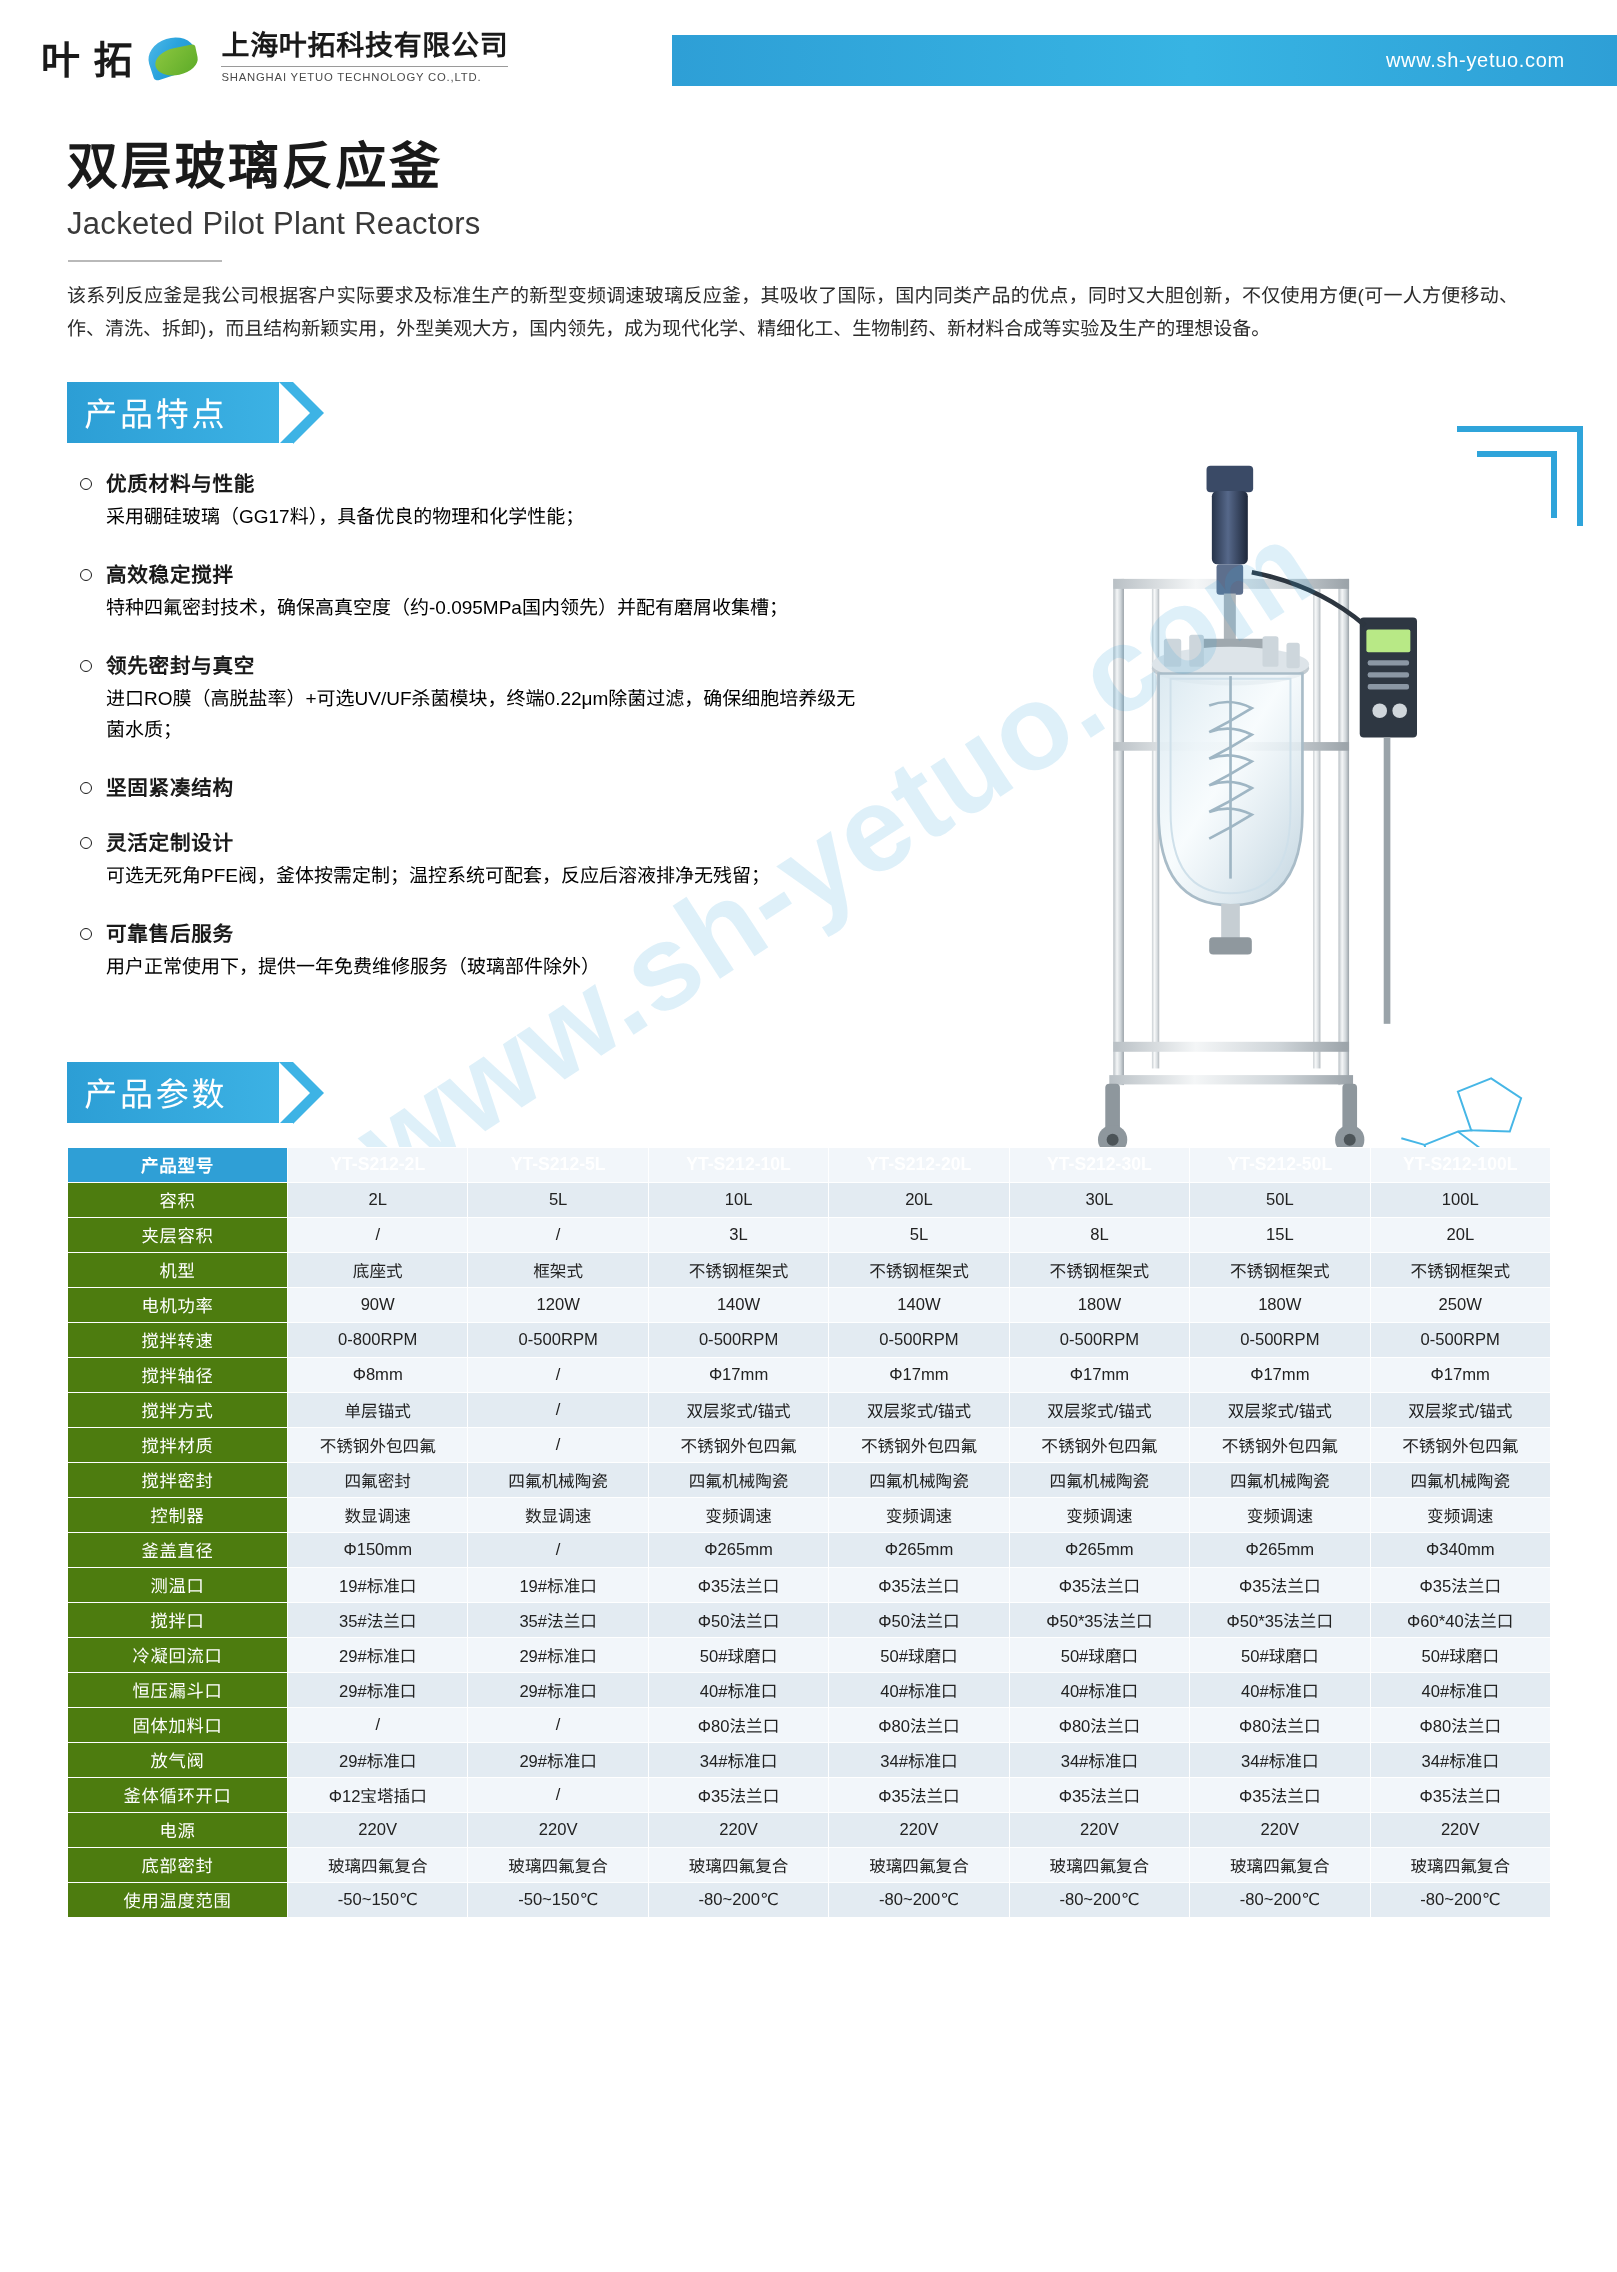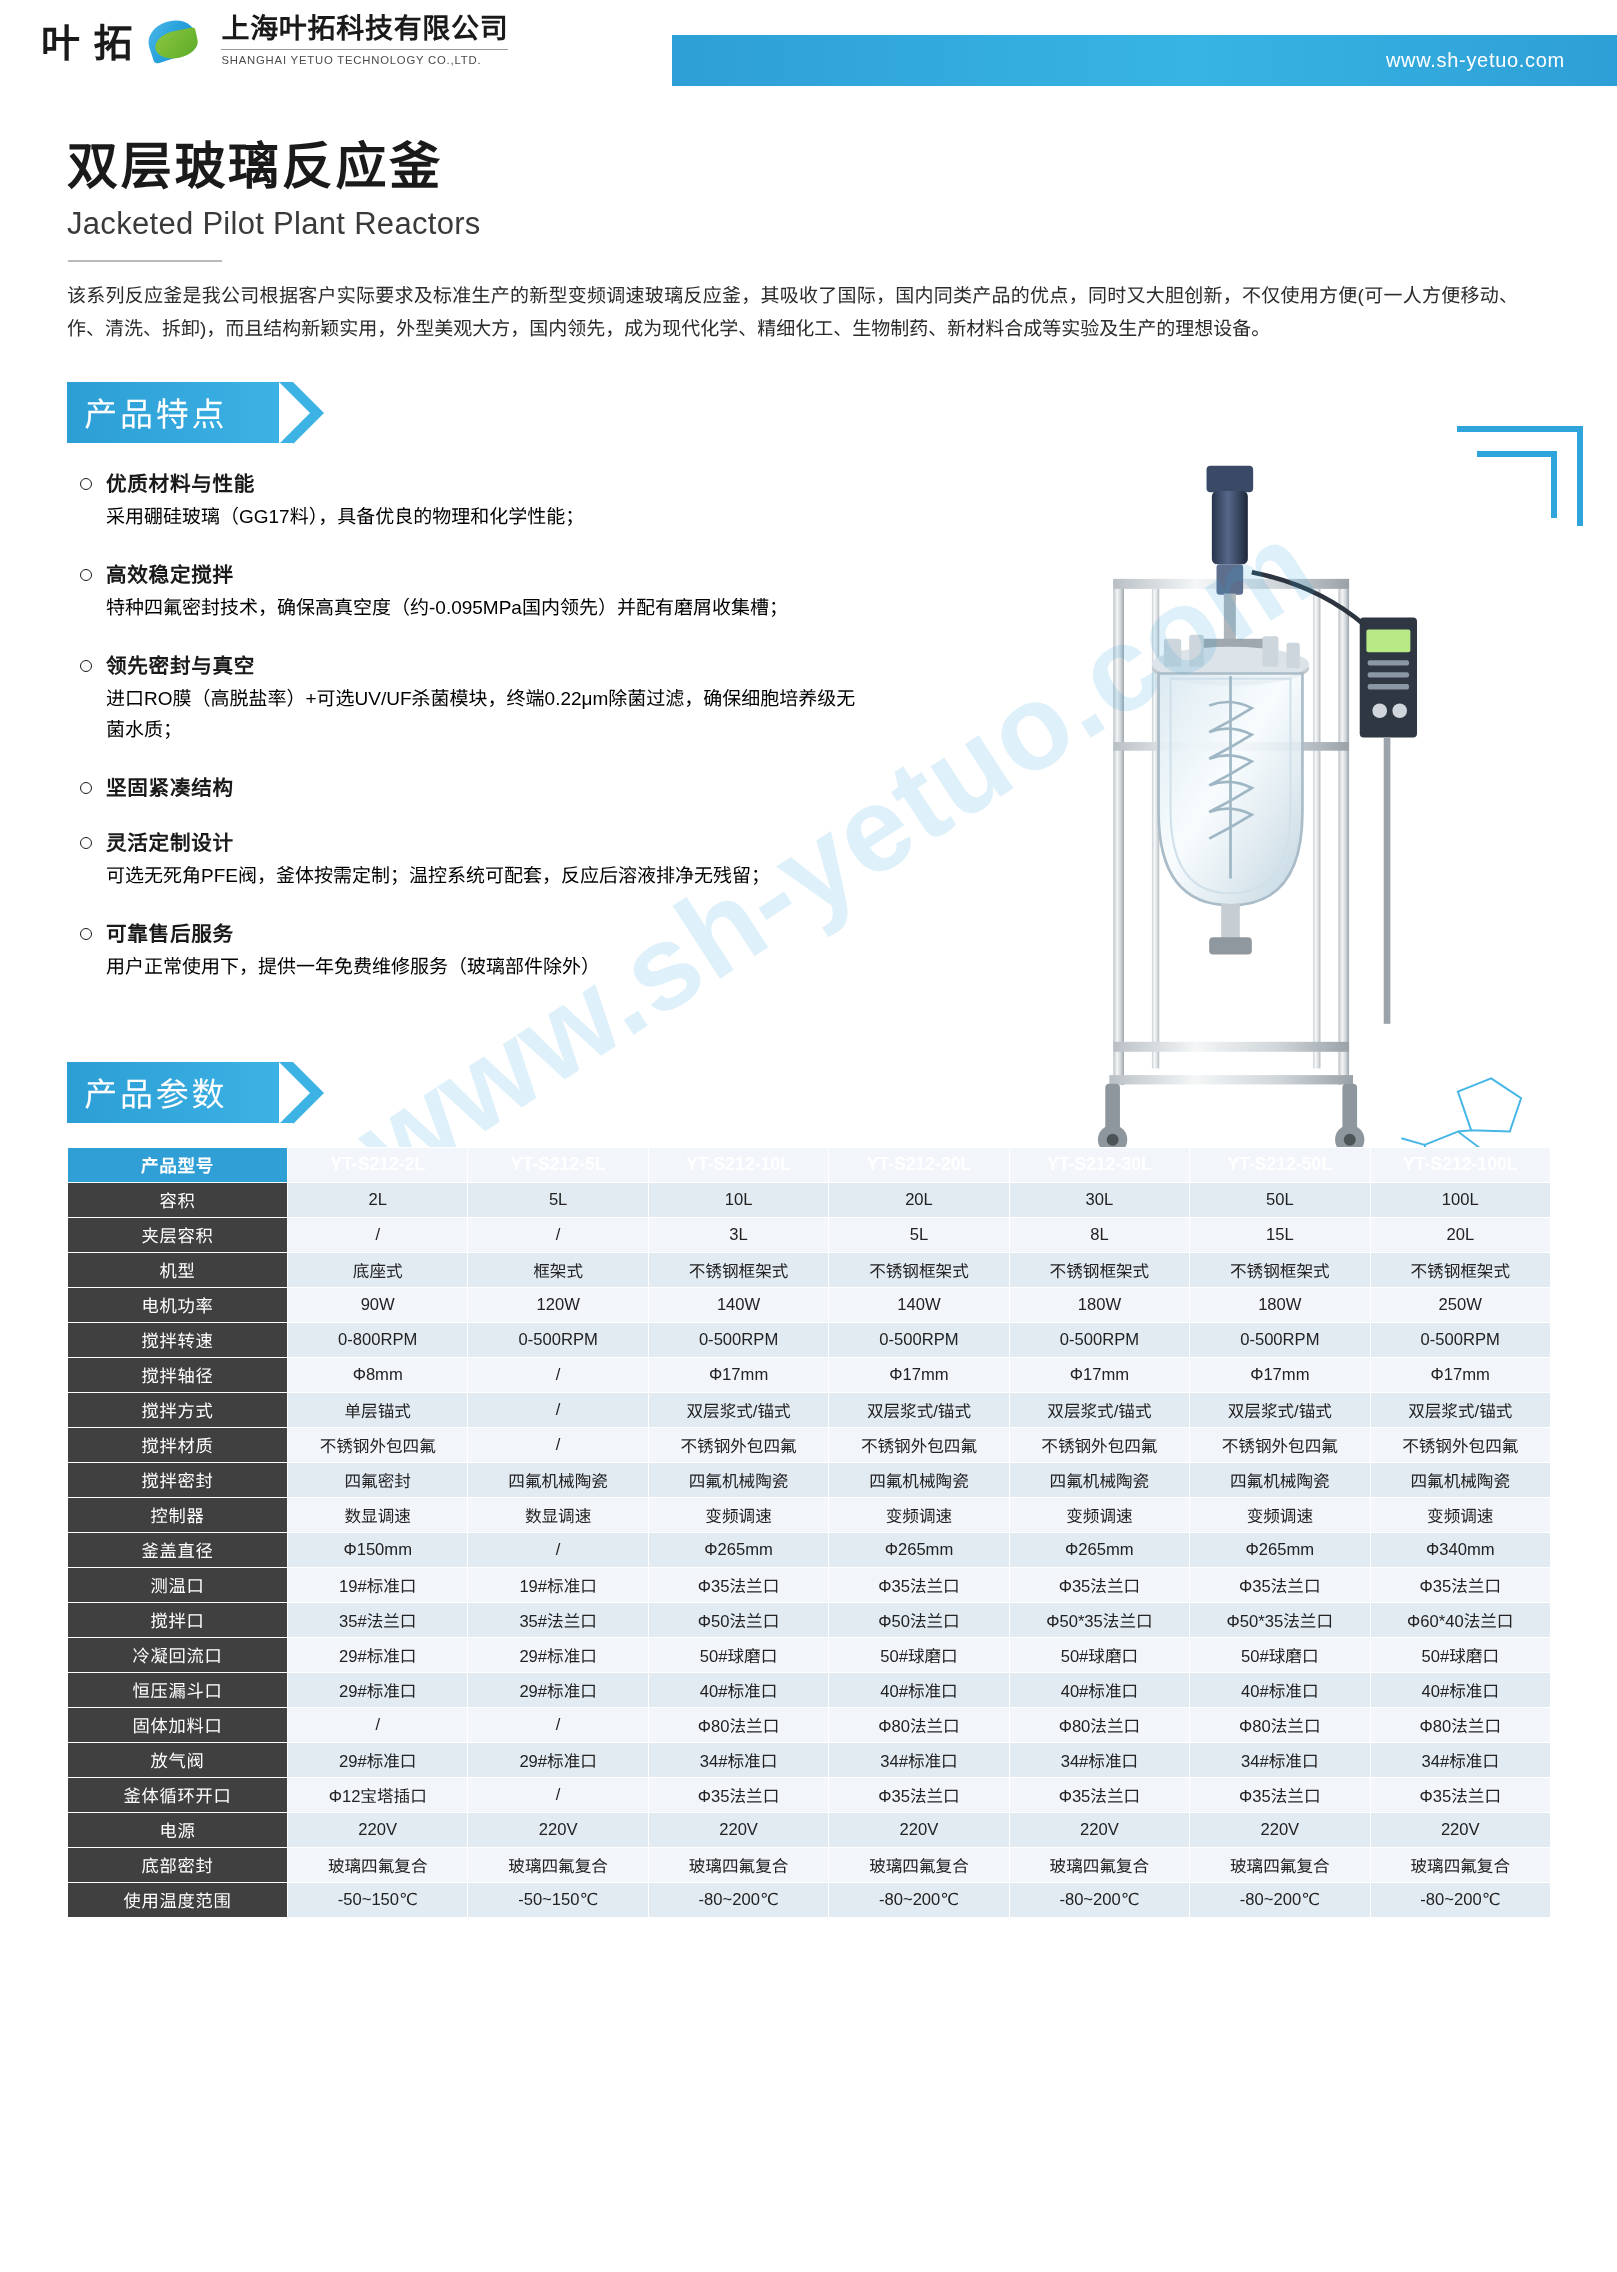--- a/index.html
+++ b/index.html
@@ -16,21 +16,21 @@
 
   
   .header {
     position: relative;
     height: 116px;
     padding: 27px 0 0 0;
   }
   .logo-block {
     position: absolute;
     left: 41px;
-    top: 12px;
+    top: 29px;
     display: flex;
     align-items: center;
     gap: 12px;
   }
   .logo-chars {
     font-size: 39px;
     font-weight: bold;
     letter-spacing: 1.3px;
     color: #1a1a1a;
     font-family: "Liberation Sans", "DejaVu Sans", sans-serif;
@@ -270,21 +270,21 @@
     border: 0.7px solid #ffffff;
     font-size: 16.6px;
     text-align: center;
     height: 35px;
     padding: 1.3px 2.7px;
     color: #222;
     background: #eef3f7;
     white-space: nowrap;
   }
   table.spec td.rowhead {
-    background: #404040;
+    background: #4d7c0f;
     color: #ffffff;
     font-size: 17.3px;
     letter-spacing: 0.7px;
     width: 220px;
   }
   table.spec tr.headrow td {
     background: #2f9fd6;
     color: #ffffff;
     font-size: 17.6px;
     font-weight: bold;

